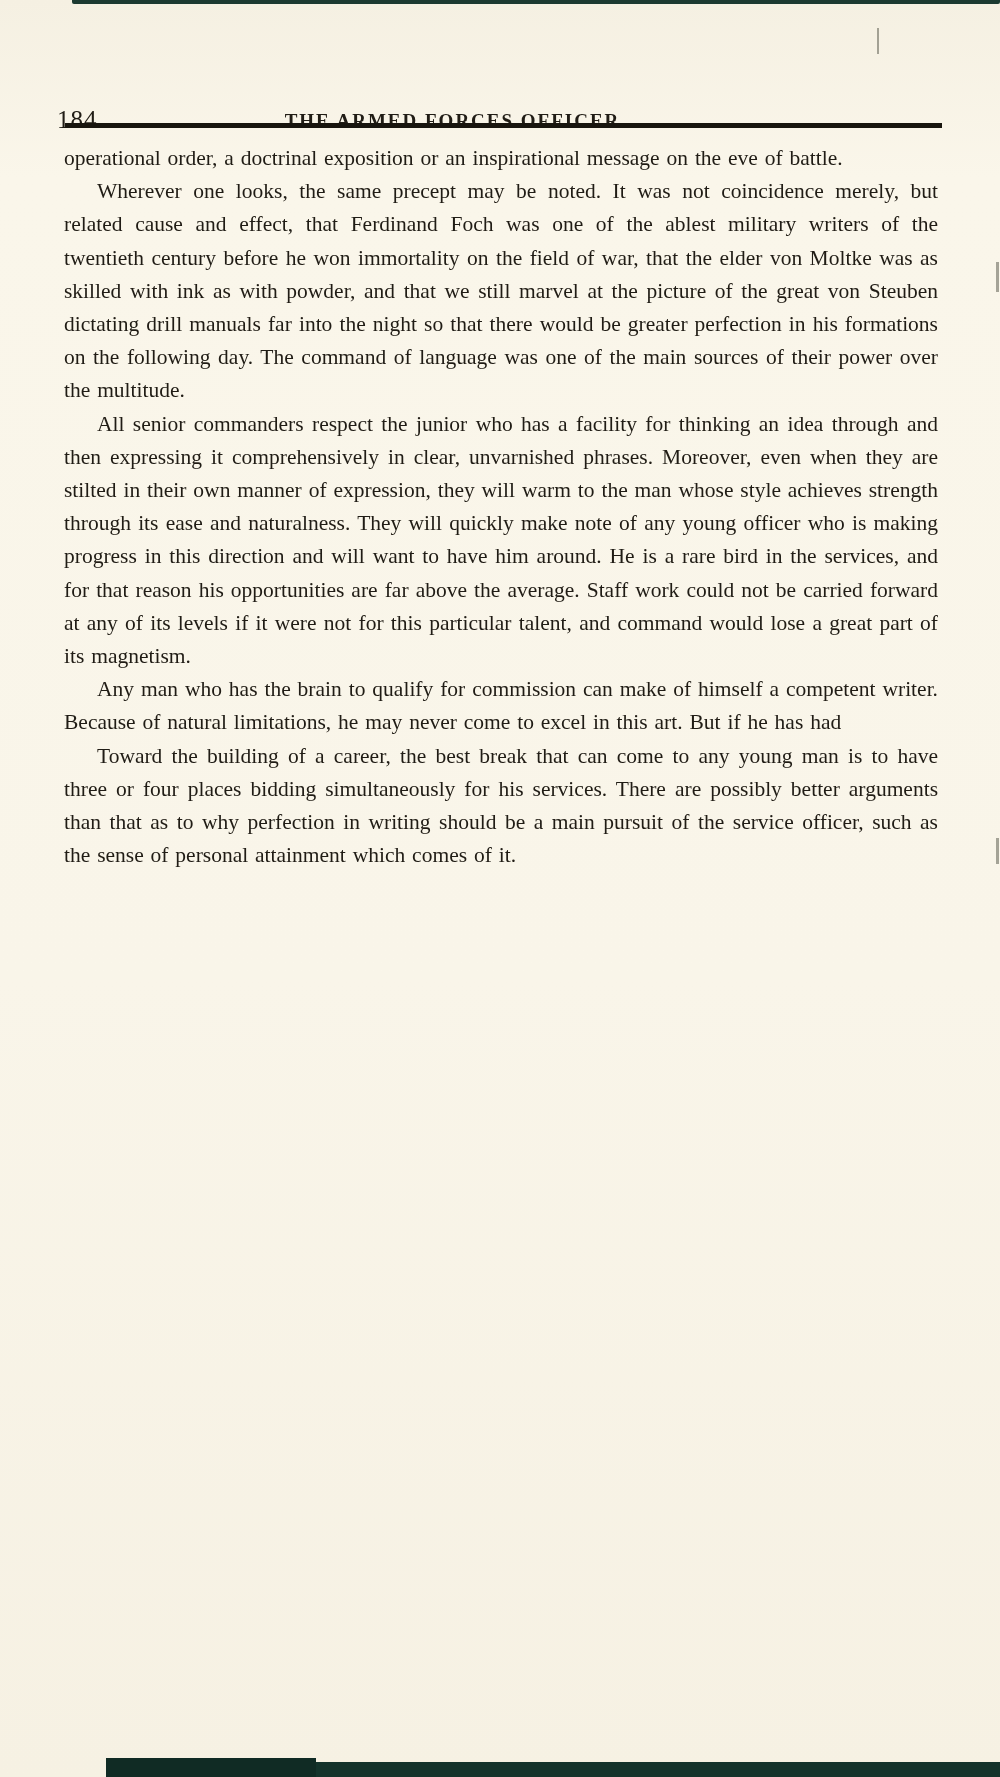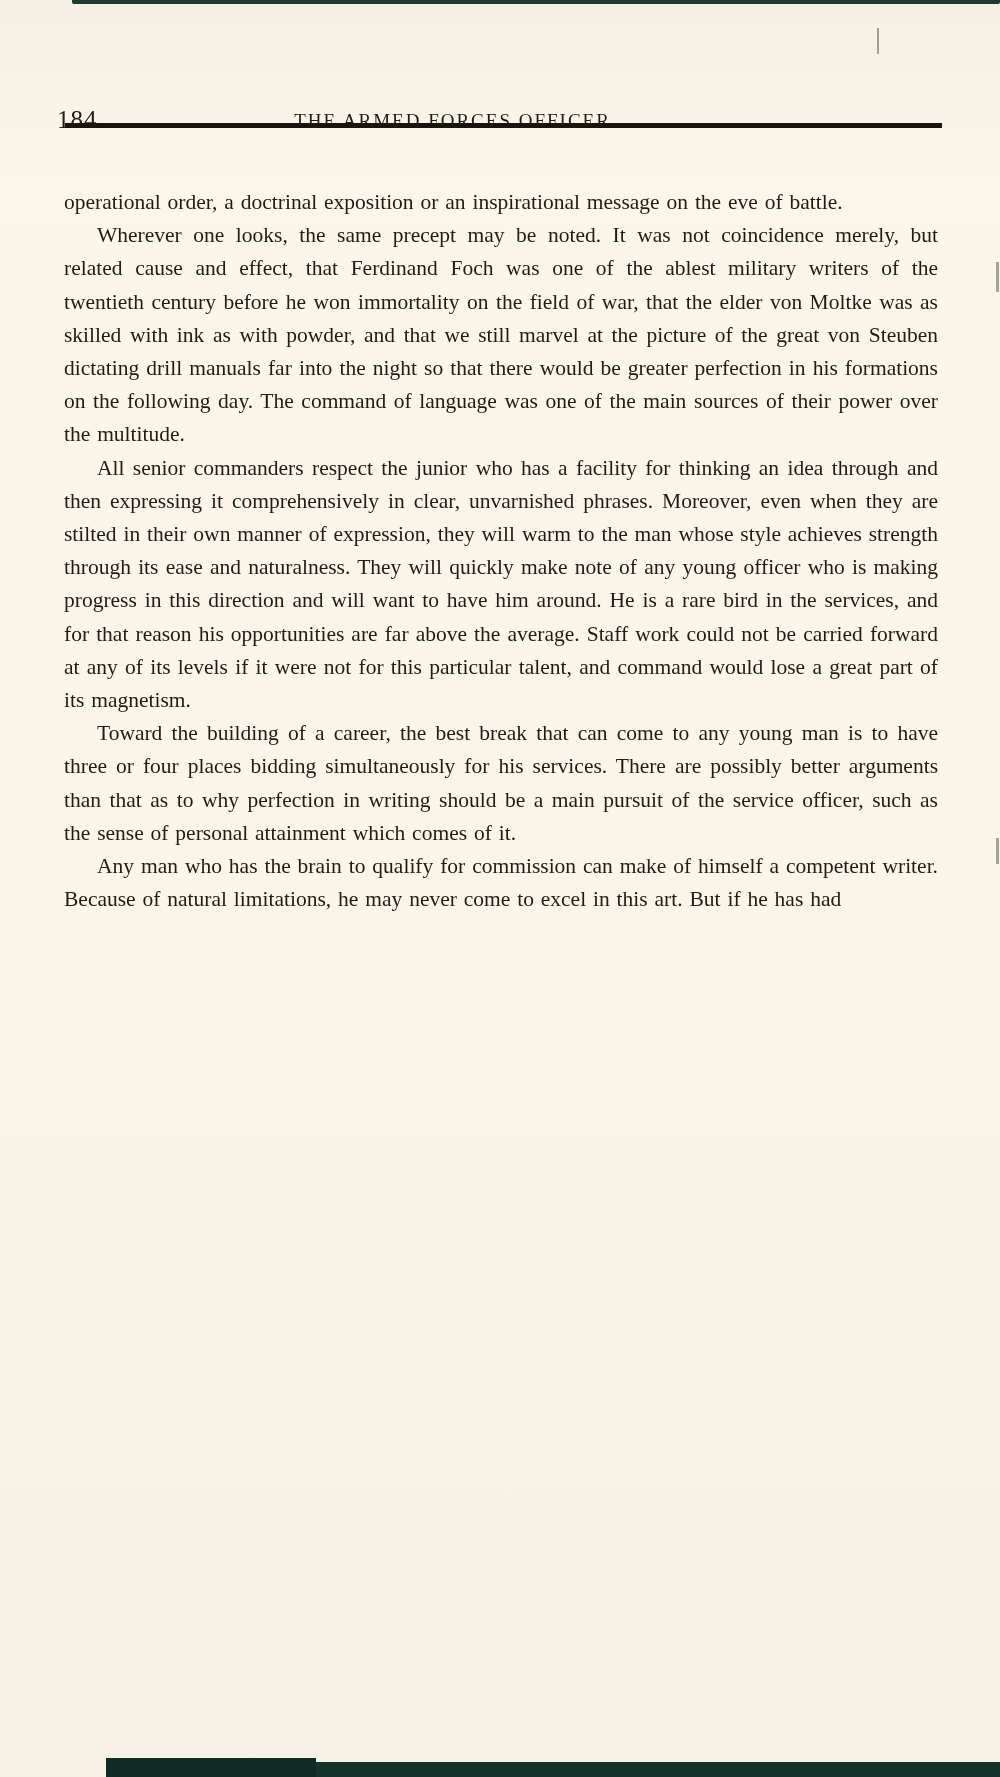--- a/index.html
+++ b/index.html
@@ -71,21 +71,21 @@
     font-size: 25px;
     letter-spacing: 1px;
   }
   .running-title {
     position: absolute;
     left: 0;
     right: 90px;
     top: 4px;
     text-align: center;
     font-size: 19px;
-    font-weight: normal;
+    font-weight: bold;
     letter-spacing: 2px;
     white-space: nowrap;
   }
   .header-rule {
     position: absolute;
     top: 123px;
     left: 65px;
     right: 58px;
     height: 5px;
     background: #18150e;
@@ -102,21 +102,20 @@
     color: #201c15;
     text-align: justify;
     word-spacing: 1.5px;
   }
   .page-body p {
     margin: 0;
     text-indent: 33px;
   }
   .page-body p.noindent {
     text-indent: 0;
-    margin-top: 44px;
   }
   .page-body em {
     font-style: italic;
   }
 </style>
 </head>
 <body>
 
 <div class="page">
 
@@ -129,19 +128,19 @@
     <span class="page-num">184</span>
     <span class="running-title">THE ARMED FORCES OFFICER</span>
   </header>
 
   <div class="header-rule"></div>
 
   <main class="page-body">
     <p class="noindent">operational order, a doctrinal exposition or an inspirational message on the eve of battle.</p>
     <p>Wherever one looks, the same precept may be noted. It was not coincidence merely, but related cause and effect, that Ferdinand Foch was one of the ablest military writers of the twentieth century before he won immortality on the field of war, that the elder von Moltke was as skilled with ink as with powder, and that we still marvel at the picture of the great von Steuben dictating drill manuals far into the night so that there would be greater perfection in his formations on the following day. The command of language was one of the main sources of their power over the multitude.</p>
     <p>All senior commanders respect the junior who has a facility for thinking an idea through and then expressing it comprehensively in clear, unvarnished phrases. Moreover, even when they are stilted in their own manner of expression, they will warm to the man whose style achieves strength through its ease and naturalness. They will quickly make note of any young officer who is making progress in this direction and will want to have him around. He is a rare bird in the services, and for that reason his opportunities are far above the average. Staff work could not be carried forward at any of its levels if it were not for this particular talent, and command would lose a great part of its magnetism.</p>
+    <p>Any man who has the brain to qualify for commission can make of himself a competent writer. Because of natural limitations, he may never come to excel in this art. But if he has had</p>
     <p>Toward the building of a career, the best break that can come to any young man is to have three or four places bidding simultaneously for his services. There are possibly better arguments than that as to why perfection in writing should be a main pursuit of the service officer, such as the sense of personal attainment which comes of it.</p>
-    <p>Any man who has the brain to qualify for commission can make of himself a competent writer. Because of natural limitations, he may never come to excel in this art. But if he has had</p>
   </main>
 
   <div class="scan-edge-bottom"></div>
 
 </div>
 
 </body></html>

